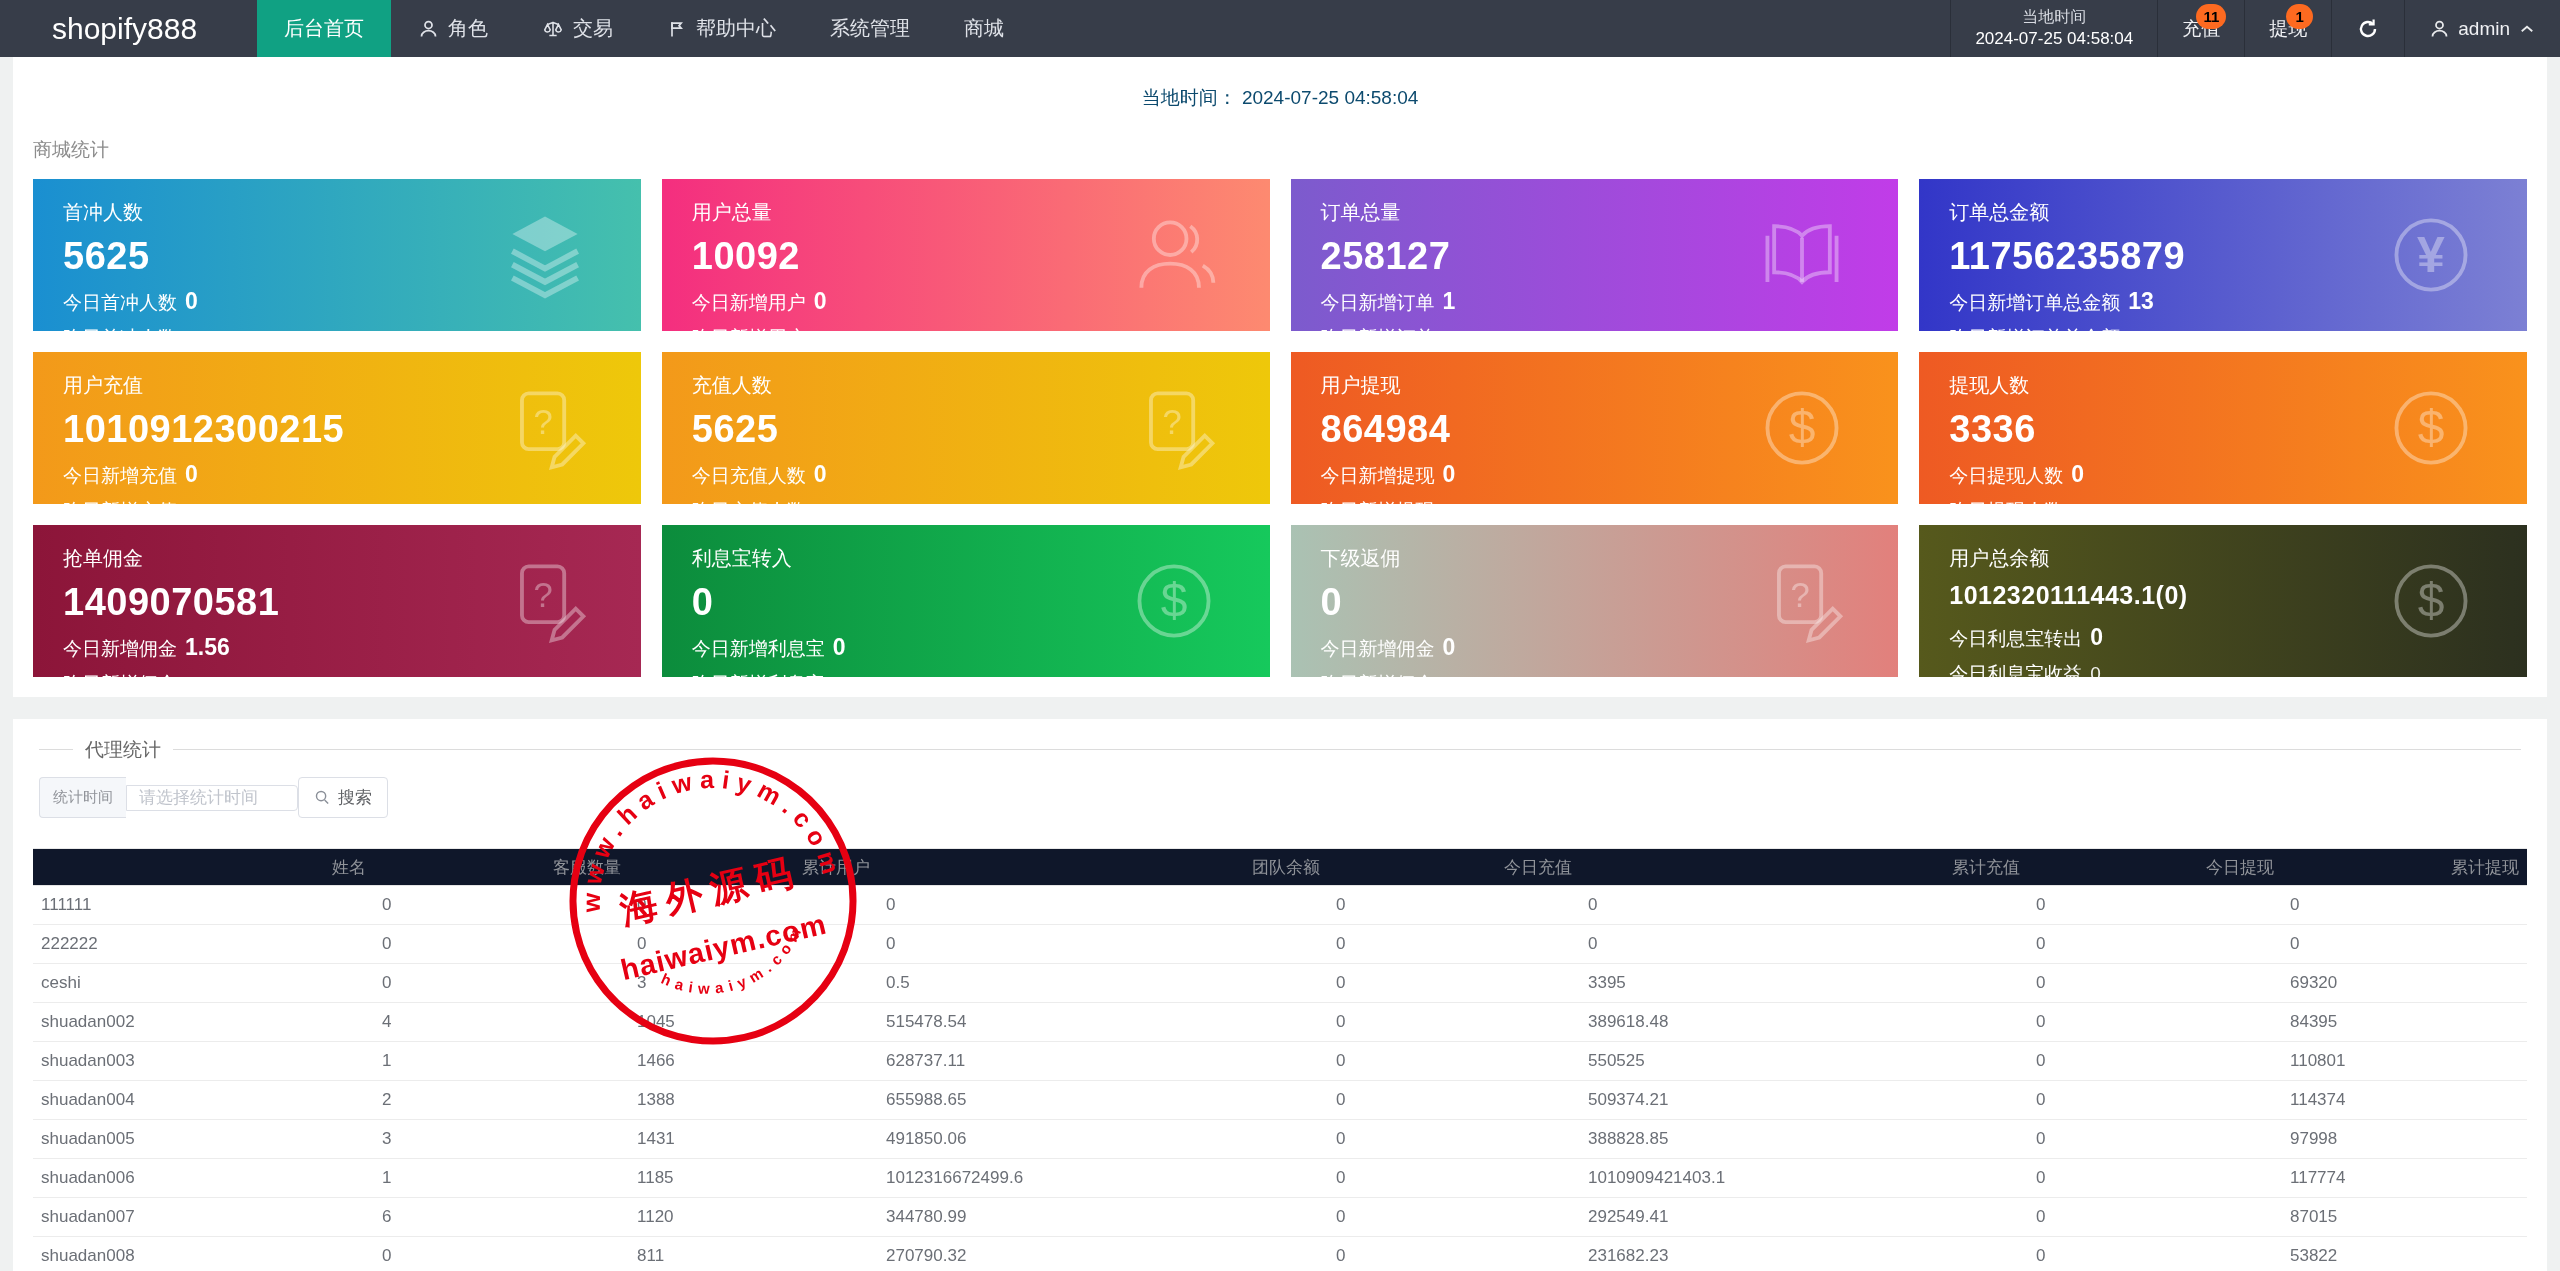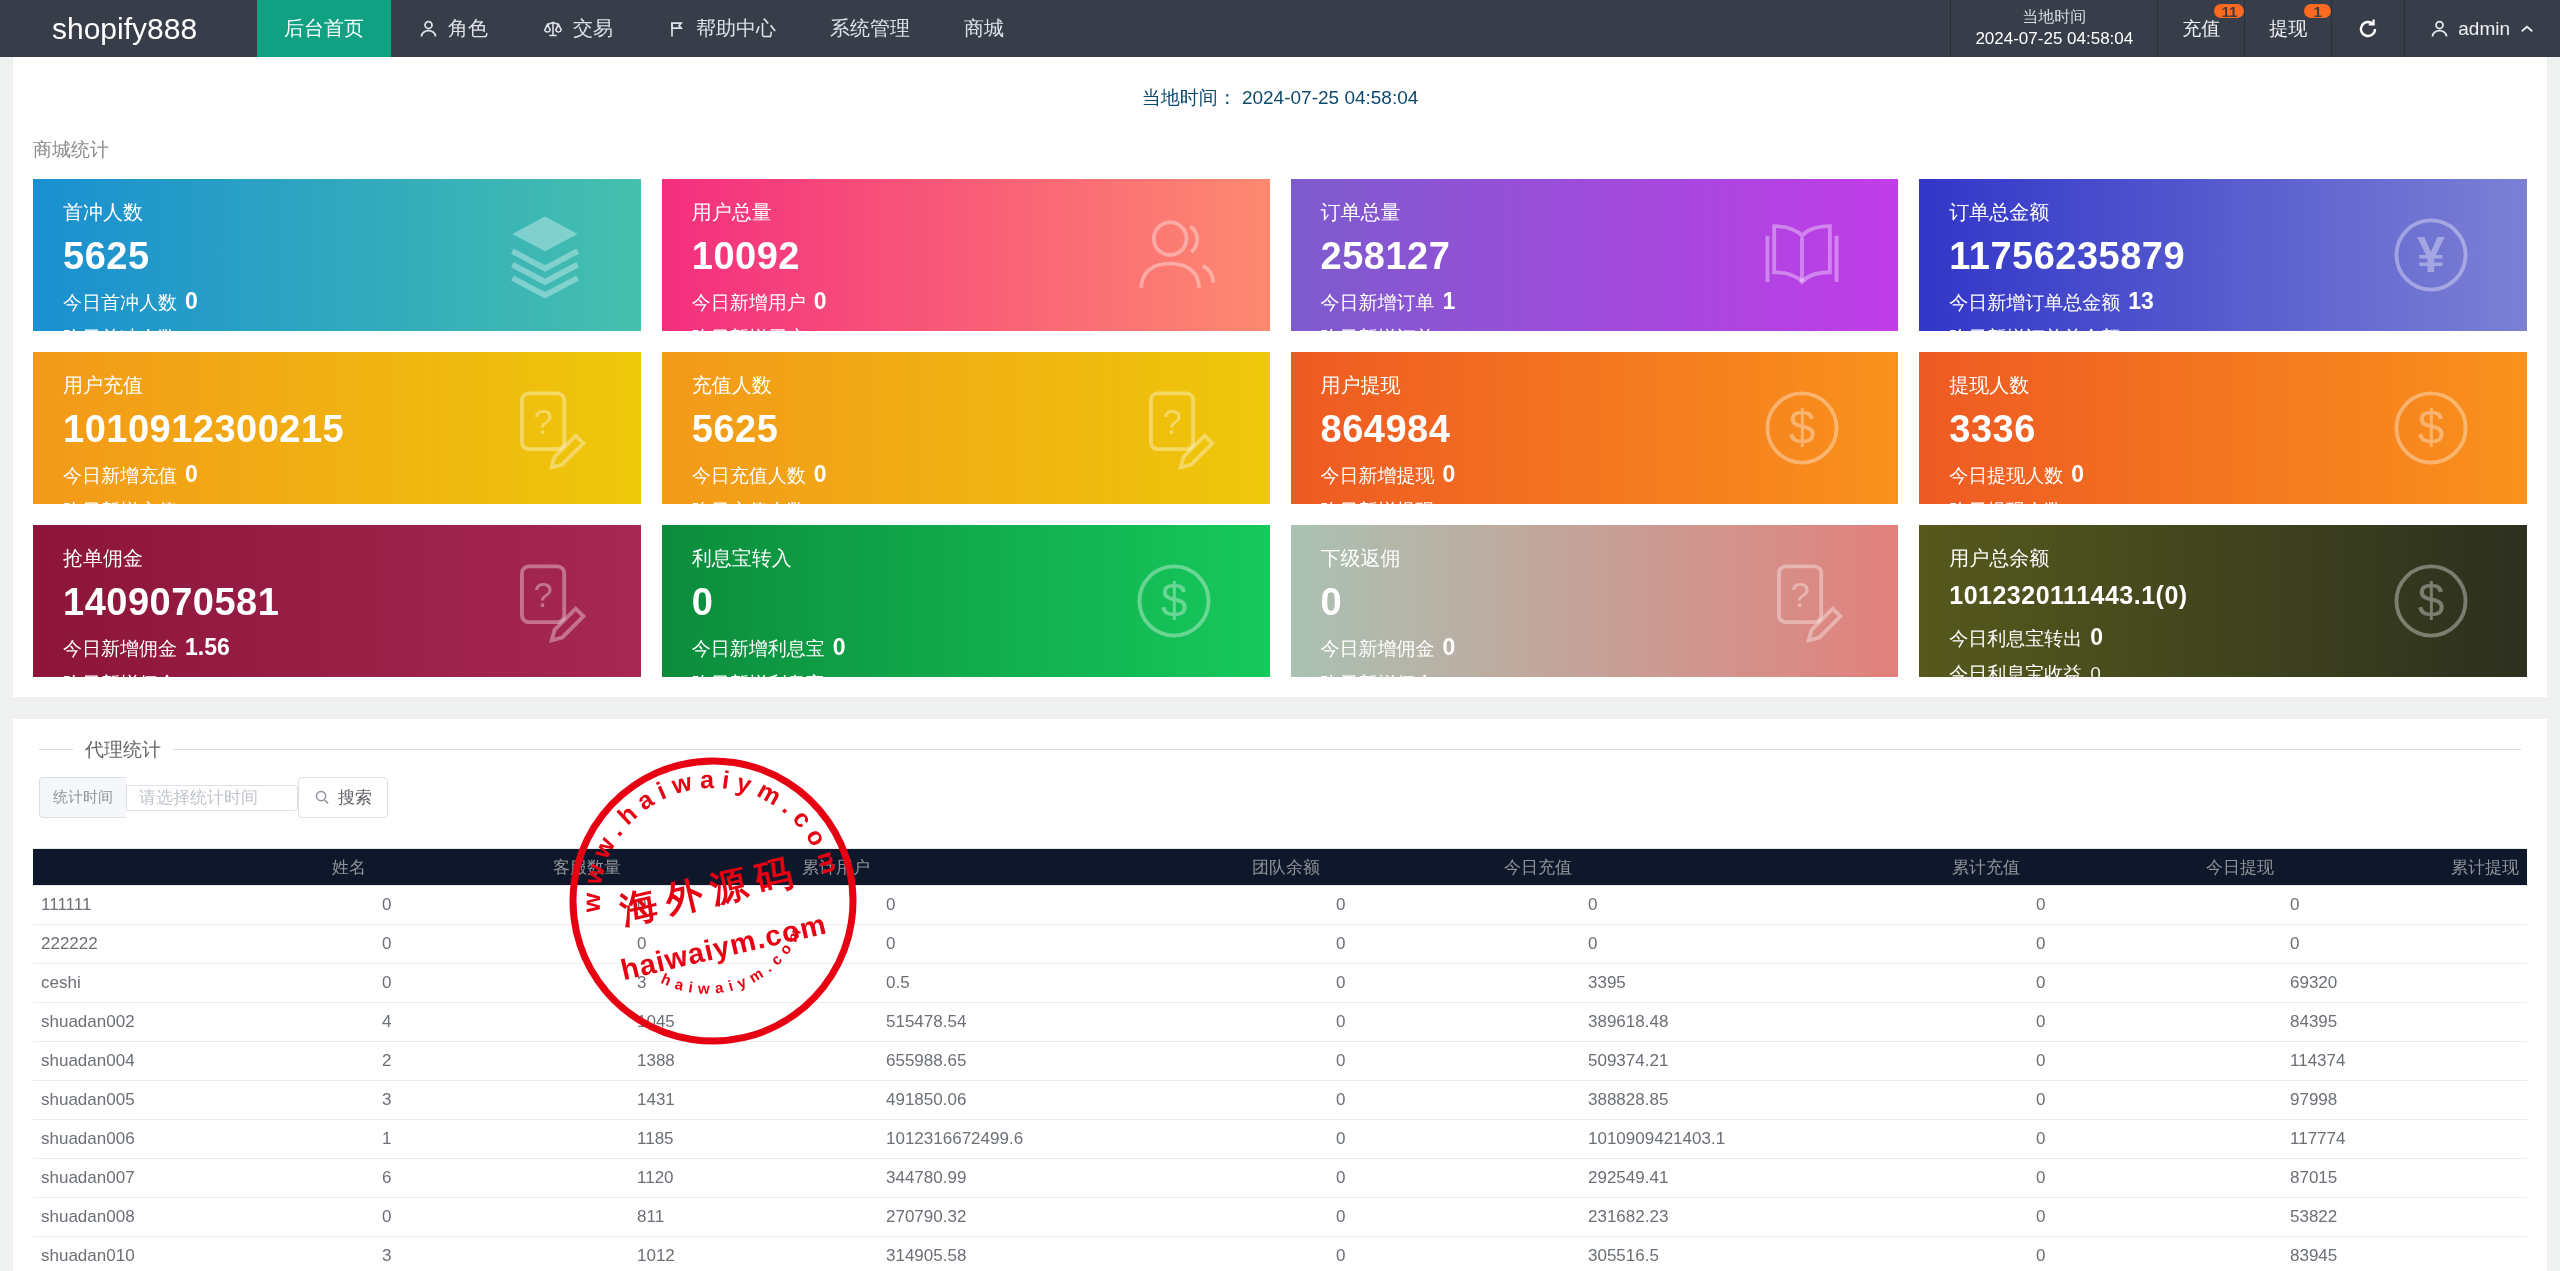--- a/index.html
+++ b/index.html
@@ -12,22 +12,22 @@
   .nav-menu { display:flex; align-items:stretch; }
   .nav-item { display:flex; align-items:center; gap:9px; padding:0 27px; font-size:20px; color:#dfe2e8; cursor:pointer; }
   .nav-item.active { background:#10a183; color:#fff; }
   .nav-icon { display:flex; align-items:center; }
   .nav-right { margin-left:auto; display:flex; align-items:stretch; }
   .nav-block { display:flex; align-items:center; padding:0 24px; border-left:1px solid rgba(0,0,0,.22); position:relative; }
   .time-block { flex-direction:column; justify-content:center; line-height:1.35; text-align:center; }
   .time-block .tb-label { font-size:16px; color:#d8dbe2; }
   .time-block .tb-value { font-size:17px; color:#fff; }
   .nav-link { font-size:19px; color:#f0f1f4; cursor:pointer; }
-  .badge { position:absolute; top:4px; right:0; min-width:27px; height:14px; padding:0 7px;
-    border-radius:13px; background:#fd6a20; color:#404040; font-size:15px; font-weight:bold;
+  .badge { position:absolute; top:4px; right:18px; min-width:27px; height:25px; padding:0 7px;
+    border-radius:13px; background:#fd6a20; color:#000000; font-size:15px; font-weight:bold;
     display:flex; align-items:center; justify-content:center; }
   .admin-block { gap:8px; }
   .icon-svg { display:block; }
 
   
   .panel { margin:0 13px; background:#fff; }
   .panel-main { padding:0 20px 20px; }
   .time-row { text-align:center; padding:28px 0 16px; font-size:19px; color:#0c4a6e; }
   .section-label { font-size:19px; color:#8c8c8c; margin-top:10px; }
 
@@ -433,20 +433,30 @@
           <td>shuadan002</td>
           <td>4</td>
           <td>1045</td>
           <td>515478.54</td>
           <td>0</td>
           <td>389618.48</td>
           <td>0</td>
           <td>84395</td>
         </tr>
         <tr>
+          <td>shuadan003</td>
+          <td>1</td>
+          <td>1466</td>
+          <td>628737.11</td>
+          <td>0</td>
+          <td>550525</td>
+          <td>0</td>
+          <td>110801</td>
+        </tr>
+        <tr>
           <td>shuadan004</td>
           <td>2</td>
           <td>1388</td>
           <td>655988.65</td>
           <td>0</td>
           <td>509374.21</td>
           <td>0</td>
           <td>114374</td>
         </tr>
         <tr>

